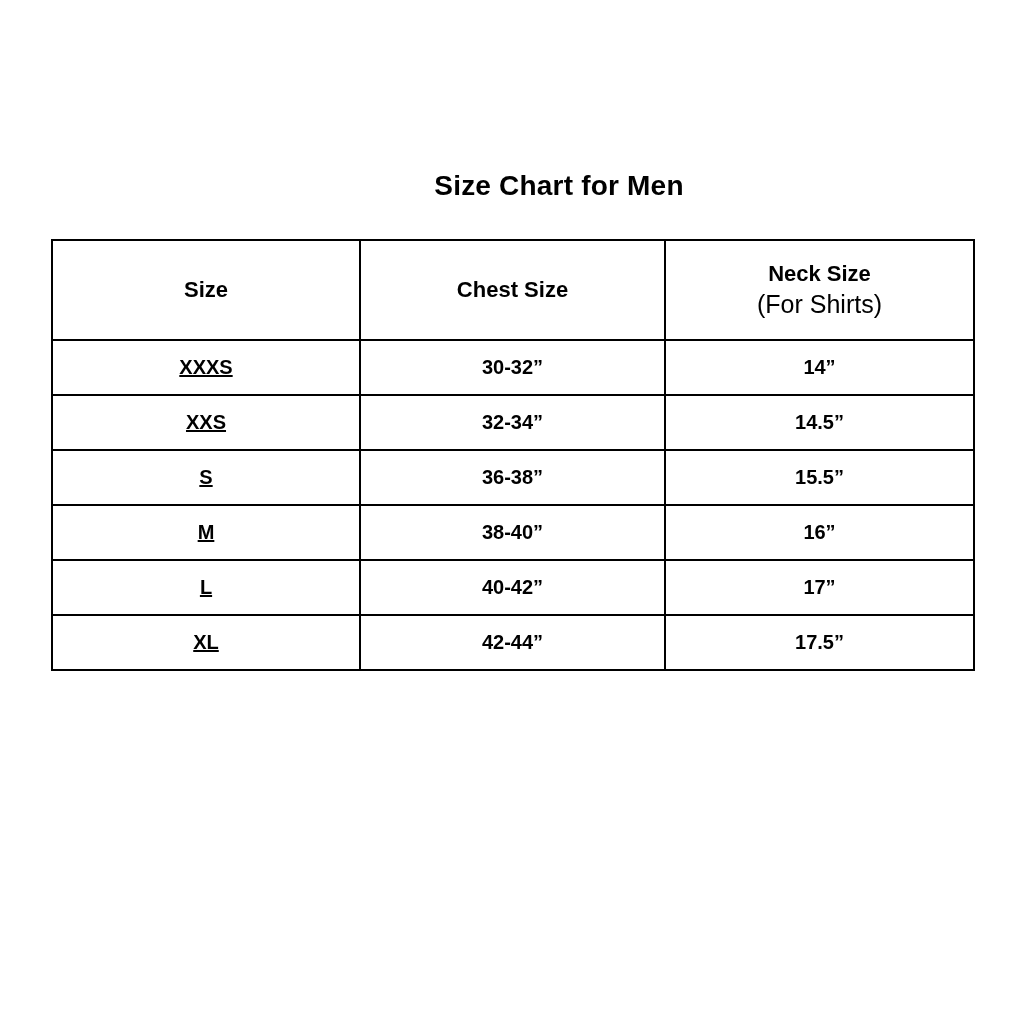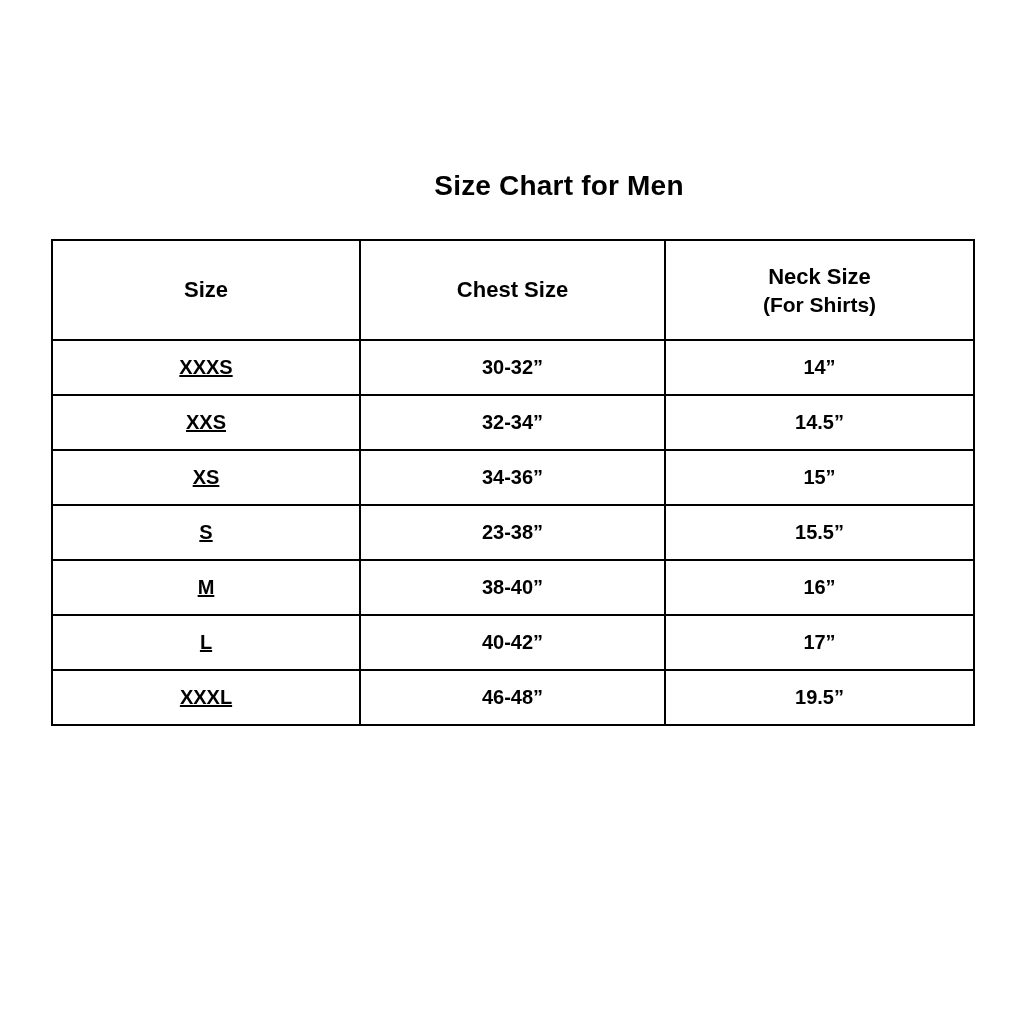--- a/index.html
+++ b/index.html
@@ -56,22 +56,22 @@
     color: #000000;
     padding: 0;
   }
   table.size-table thead th {
     height: 98px;
     font-size: 22px;
     line-height: 1.32;
   }
   table.size-table thead th .sub {
     display: block;
-    font-size: 21px;
-    font-weight: bold;
+    font-size: 25px;
+    font-weight: normal;
   }
   table.size-table tbody td {
     height: 53px;
     font-size: 20px;
   }
   table.size-table tbody td.col-size {
     font-size: 20px;
     text-decoration: underline;
   }
 </style>
@@ -108,41 +108,36 @@
           <td class="col-size">XXXS</td>
           <td>30-32”</td>
           <td>14”</td>
         </tr>
         <tr>
           <td class="col-size">XXS</td>
           <td>32-34”</td>
           <td>14.5”</td>
         </tr>
         <tr>
-          <td class="col-size">XS</td>
-          <td>34-36”</td>
-          <td>15”</td>
-        </tr>
-        <tr>
           <td class="col-size">S</td>
-          <td>23-38”</td>
+          <td>36-38”</td>
           <td>15.5”</td>
         </tr>
         <tr>
           <td class="col-size">M</td>
           <td>38-40”</td>
           <td>16”</td>
         </tr>
         <tr>
           <td class="col-size">L</td>
           <td>40-42”</td>
           <td>17”</td>
         </tr>
         <tr>
-          <td class="col-size">XXXL</td>
-          <td>46-48”</td>
-          <td>19.5”</td>
+          <td class="col-size">XL</td>
+          <td>42-44”</td>
+          <td>17.5”</td>
         </tr>
       </tbody>
     </table>
   </div>
 
 </div>
 
 </body></html>

